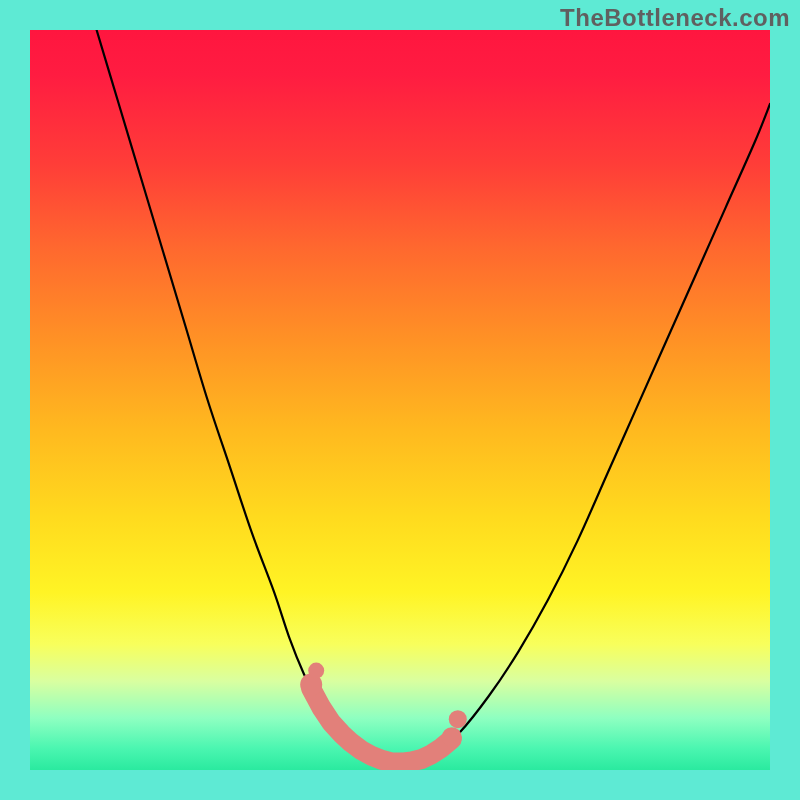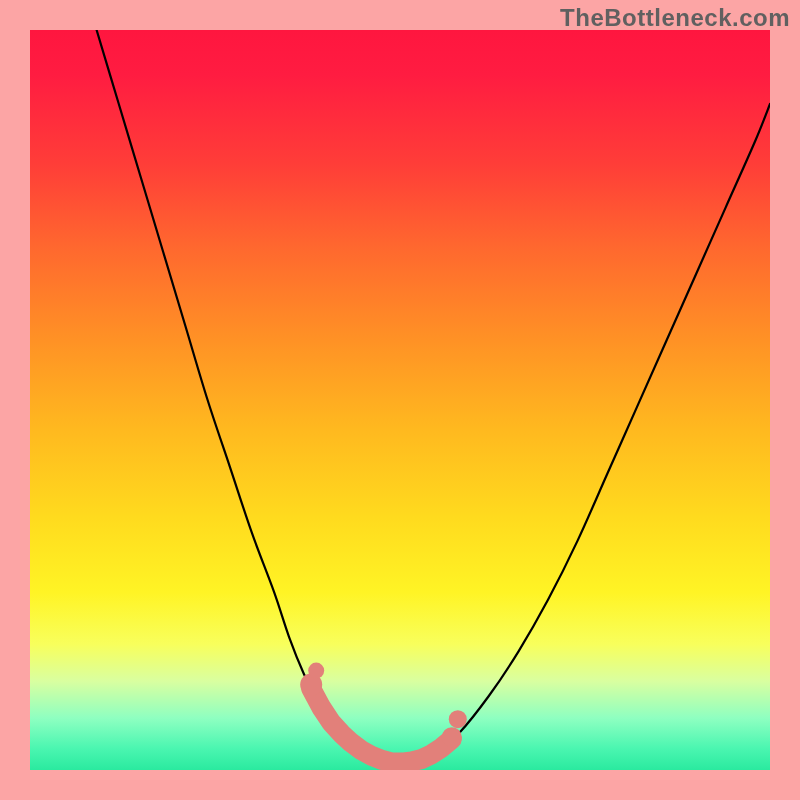--- a/index.html
+++ b/index.html
@@ -8,21 +8,21 @@
     width: 800px;
     height: 800px;
     background: #000;
     overflow: hidden;
     font-family: Arial, Helvetica, sans-serif;
   }
   .frame {
     position: relative;
     width: 800px;
     height: 800px;
-    background: #fca5a5;
+    background: #5eead4;
   }
   .watermark {
     position: absolute;
     top: 4px;
     right: 10px;
     color: #606060;
     font-size: 24px;
     font-weight: bold;
     letter-spacing: 0.5px;
     z-index: 10;

